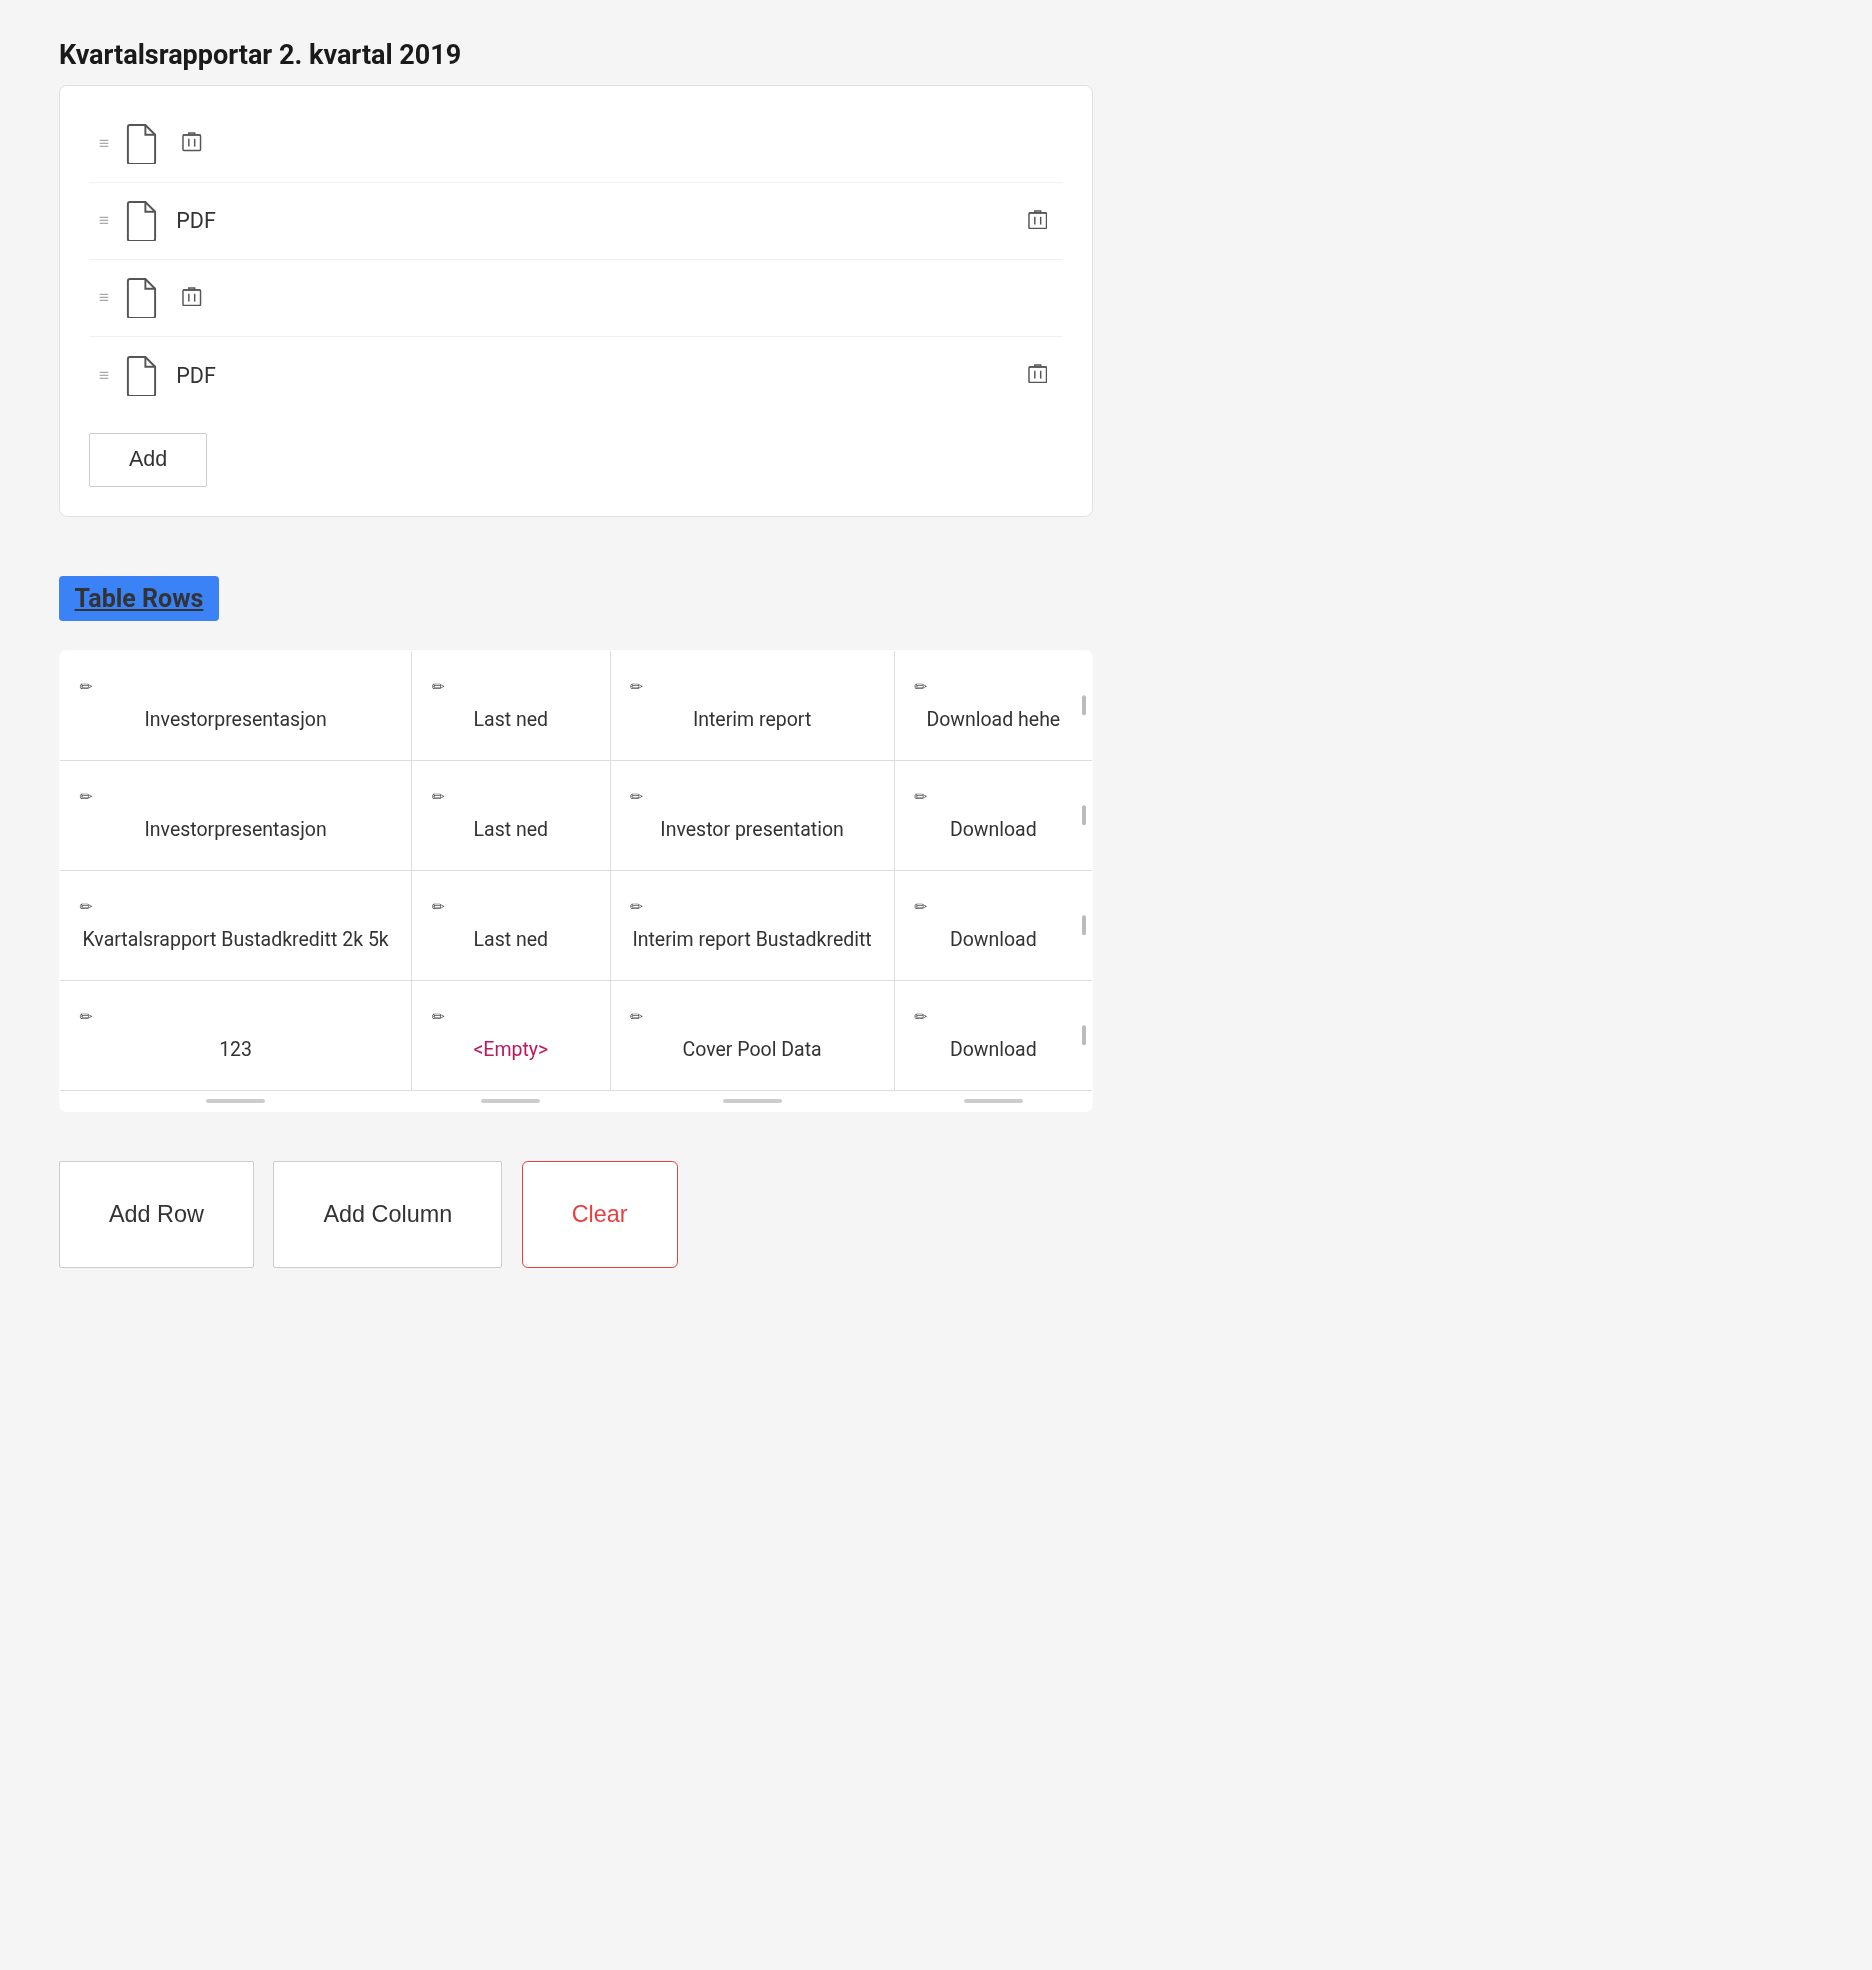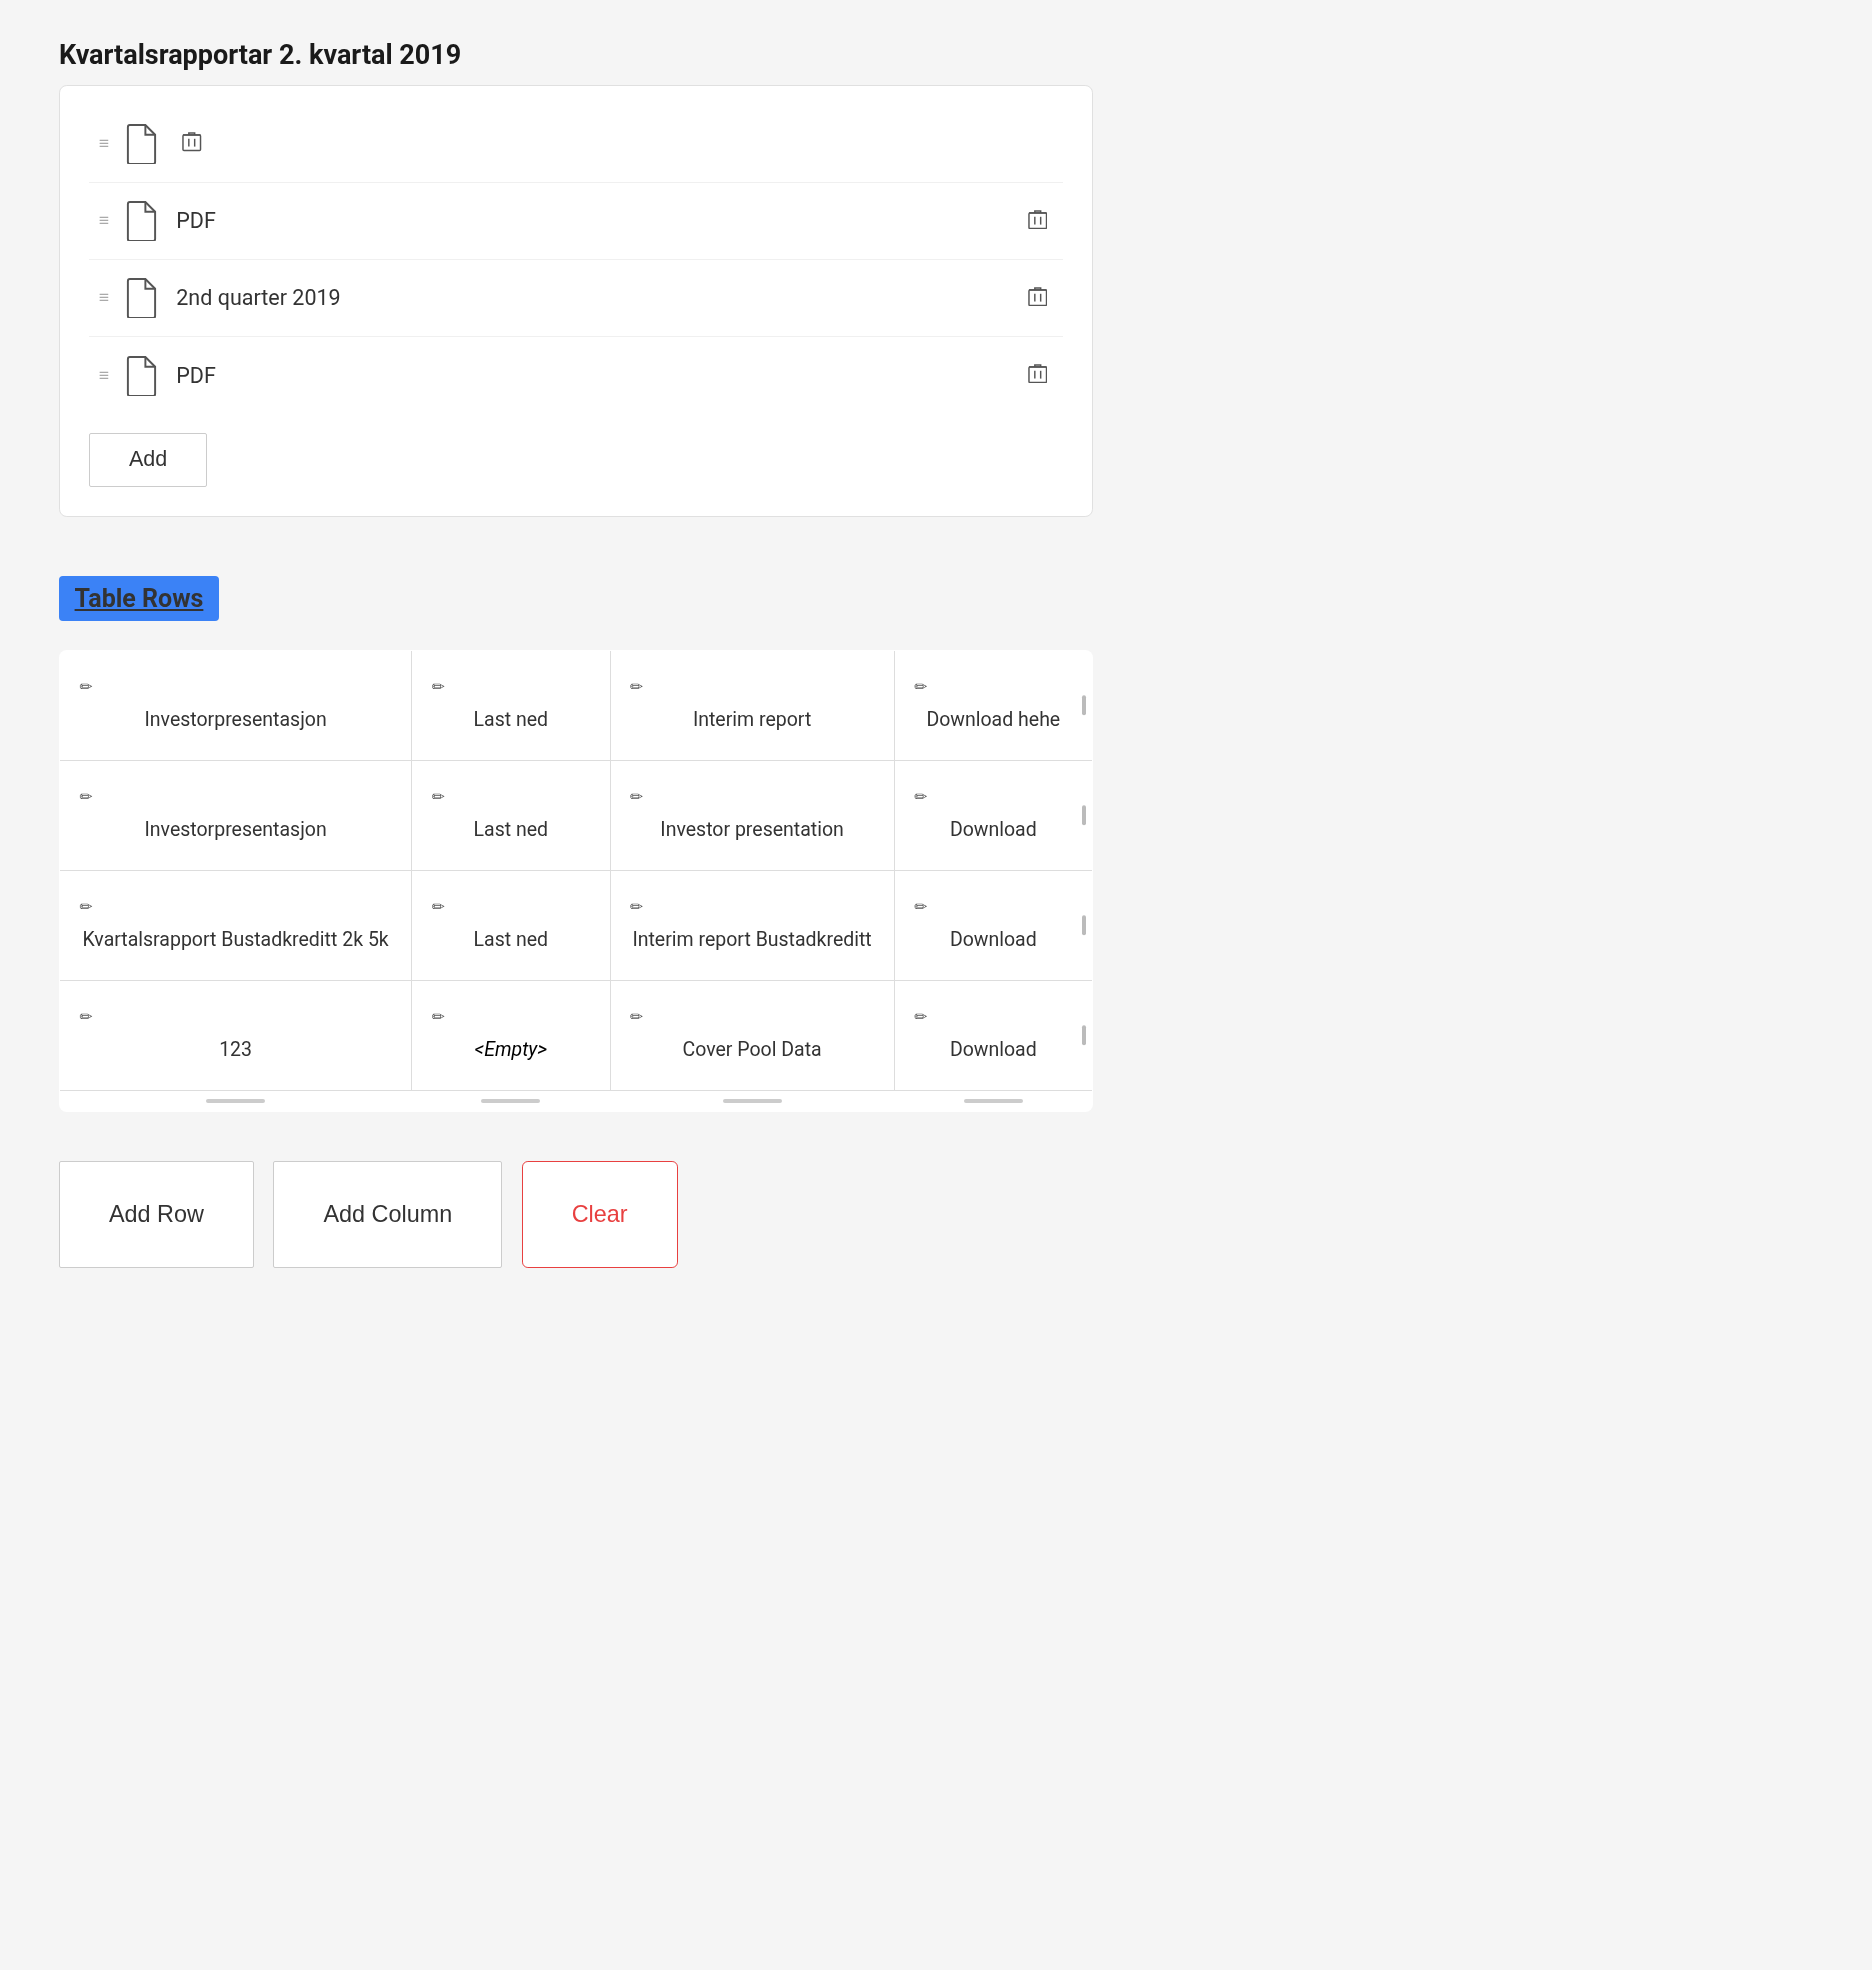--- a/index.html
+++ b/index.html
@@ -138,22 +138,21 @@
       margin-bottom: 3.9px;
       align-self: flex-start;
     }
 
     .cell-text {
       font-size: 19.5px;
       line-height: 1.4;
     }
 
     .cell-empty {
-      color: #000000;
-      font-style: italic;
+      color: #be185d;
     }
 
     .row-handle {
       position: absolute;
       right: 5.9px;
       top: 50%;
       transform: translateY(-50%);
       color: #bbb;
       font-size: 13.7px;
       display: flex;
@@ -234,21 +233,20 @@
   </div>
 
   <div class="file-row">
     <span class="drag-handle">≡</span>
     <span class="file-icon">
       <svg viewBox="0 0 36 42" fill="none" xmlns="http://www.w3.org/2000/svg">
         <path d="M6 2h16l10 10v28a2 2 0 01-2 2H6a2 2 0 01-2-2V4a2 2 0 012-2z" stroke="#555" stroke-width="2" fill="none"></path>
         <path d="M22 2v10h10" stroke="#555" stroke-width="2" fill="none"></path>
       </svg>
     </span>
-    <span class="file-name">2nd quarter 2019</span>
     <button class="delete-btn">
       <svg width="19.5" height="21.5" viewBox="0 0 20 22" fill="none">
           <rect x="1" y="5" width="18" height="16" rx="1" stroke="#555" stroke-width="1.5"></rect>
           <path d="M7 5V3h6v2" stroke="#555" stroke-width="1.5"></path>
           <line x1="1" y1="5" x2="19" y2="5" stroke="#555" stroke-width="1.5"></line>
           <line x1="7" y1="9" x2="7" y2="17" stroke="#555" stroke-width="1.5"></line>
           <line x1="13" y1="9" x2="13" y2="17" stroke="#555" stroke-width="1.5"></line>
         </svg>
     </button>
   </div>

